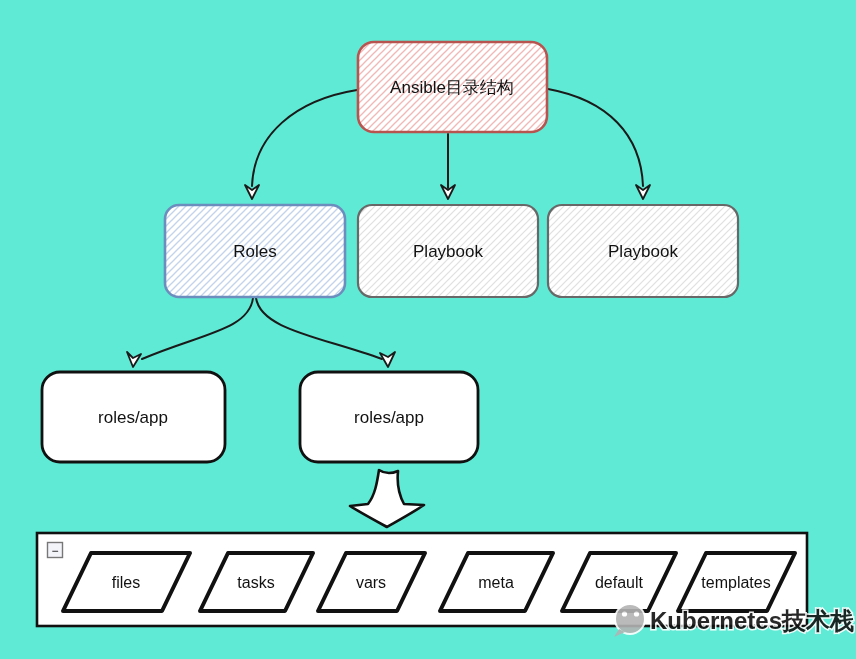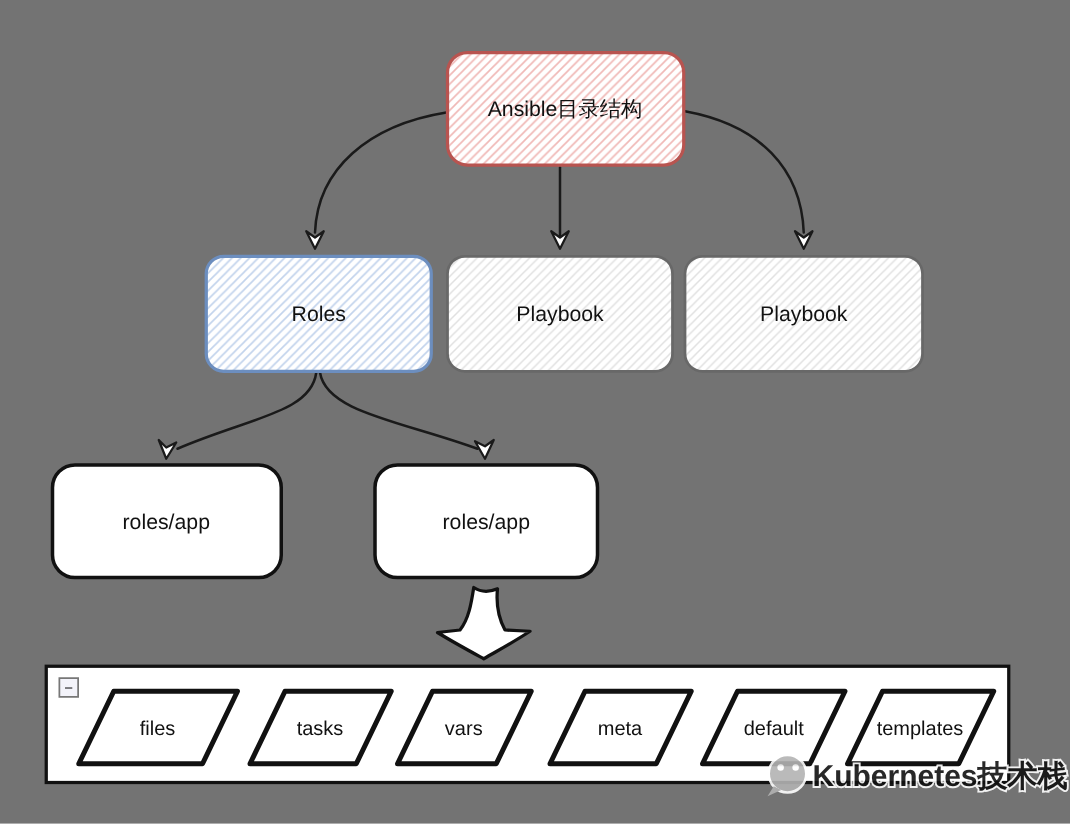--- a/index.html
+++ b/index.html
@@ -1,16 +1,16 @@
 <!DOCTYPE html>
 <html><head>
 <meta charset="utf-8">
 <style>
   html,body{margin:0;padding:0;background:#ffffff;}
-  .canvas{position:relative;width:856px;height:659px;background:#737373;overflow:hidden;
+  .canvas{position:relative;width:856px;height:659px;background:#5eead4;overflow:hidden;
           font-family:"Liberation Sans", sans-serif;}
   svg text{font-family:"Liberation Sans", sans-serif;fill:#111111;}
   .node-label{font-size:17px;}
   .folder-label{font-size:16px;}
   .watermark-text{font-size:24px;font-weight:bold;paint-order:stroke;stroke:#ffffff;stroke-width:3px;}
   .edge{fill:none;stroke:#1a1a1a;stroke-width:2;stroke-linecap:round;}
   .arrowhead{fill:#ffffff;stroke:#1a1a1a;stroke-width:1.8;stroke-linejoin:round;}
 </style>
 </head>
 <body>

